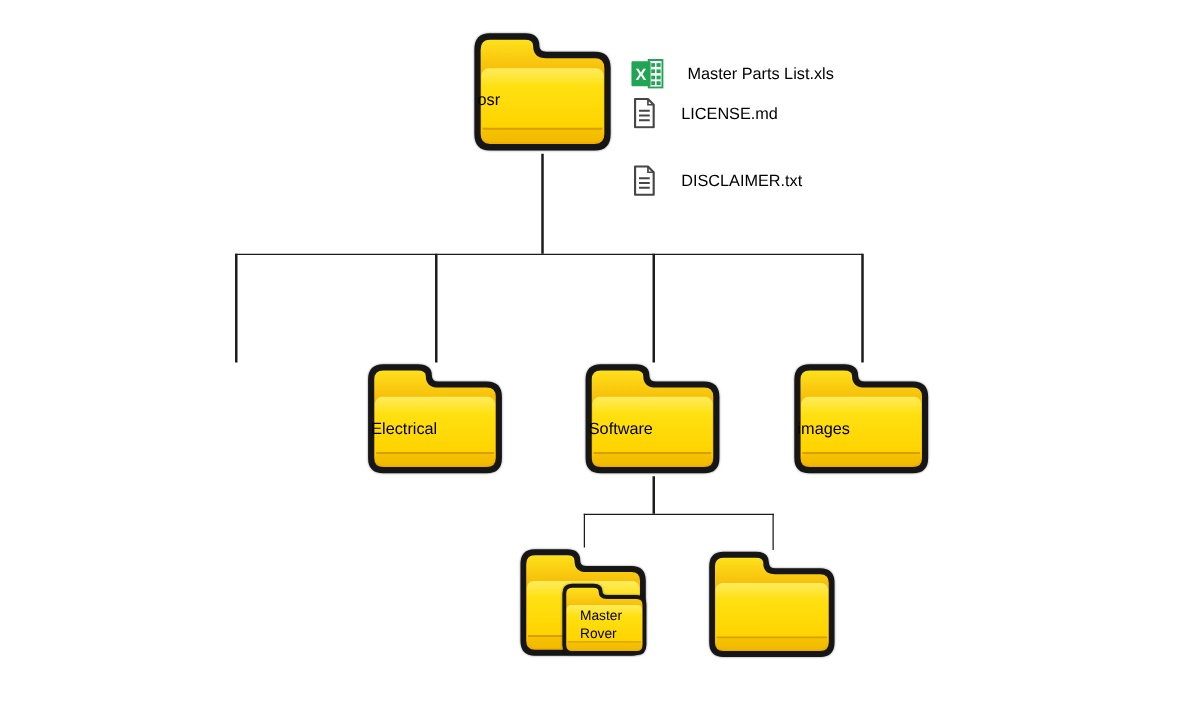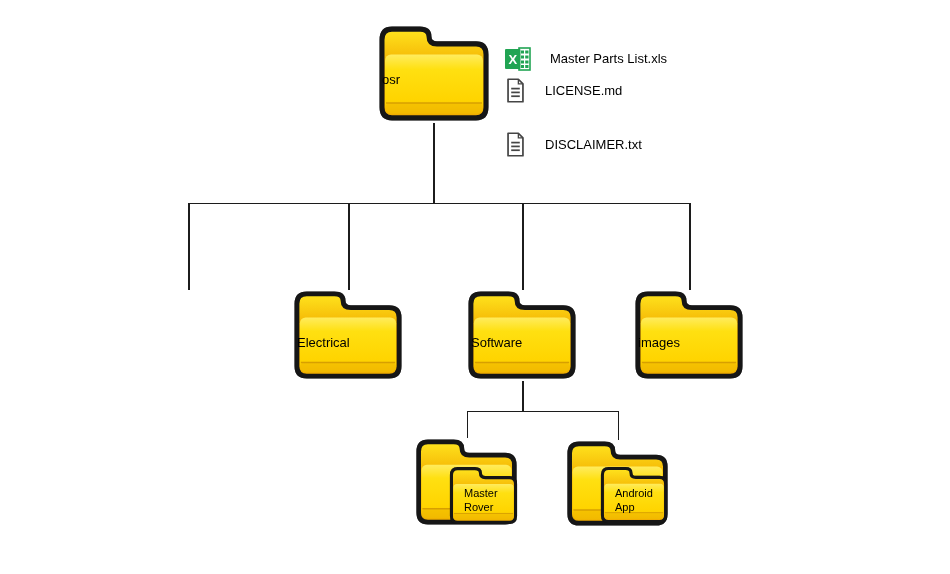--- a/index.html
+++ b/index.html
@@ -145,24 +145,15 @@
         <div>Master</div>
         <div>Rover</div>
       </div>
     </div>
   </div>
 
   <div class="folder" style="left:566px;top:440px;width:103px;height:87px">
     <svg class="fsvg" viewBox="0 0 112 92" preserveAspectRatio="none">
         <use href="#sym-folder" xlink:href="#sym-folder"></use>
       </svg>
-    <div class="inner-folder" style="left:34px;top:26px;width:68px;height:58px">
-      <svg class="fsvg" viewBox="0 0 112 92" preserveAspectRatio="none">
-          <use href="#sym-folder" xlink:href="#sym-folder"></use>
-        </svg>
-      <div class="ilabel">
-        <div>Android</div>
-        <div>App</div>
-      </div>
-    </div>
   </div>
 
 </div>
 
 </body></html>

